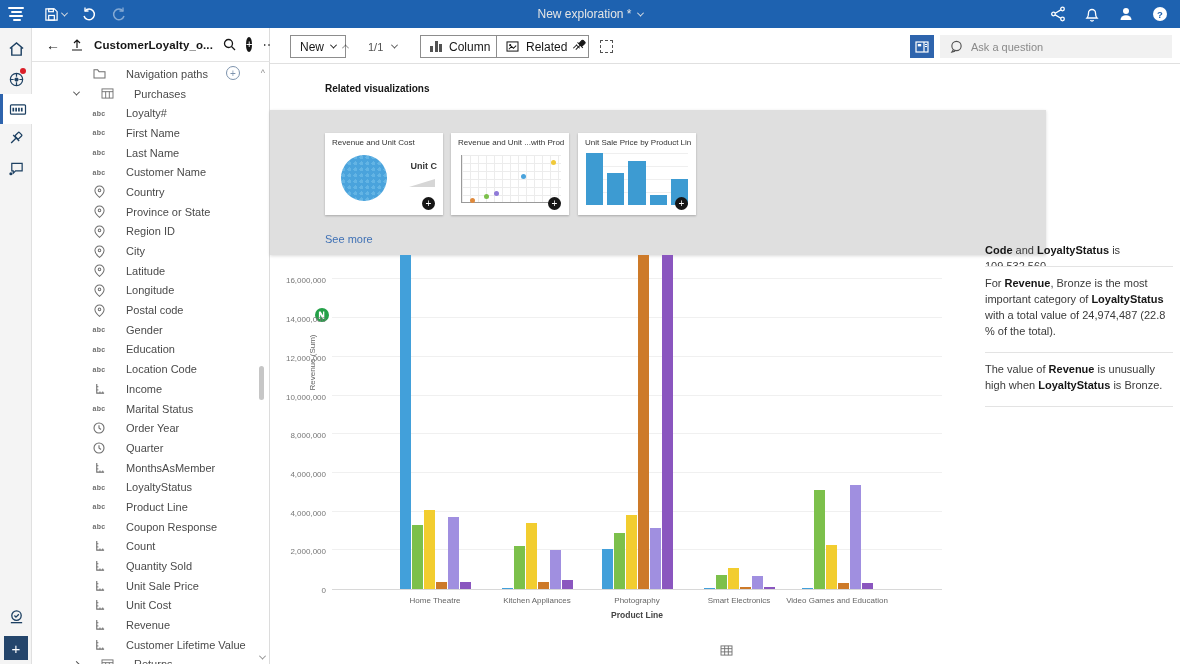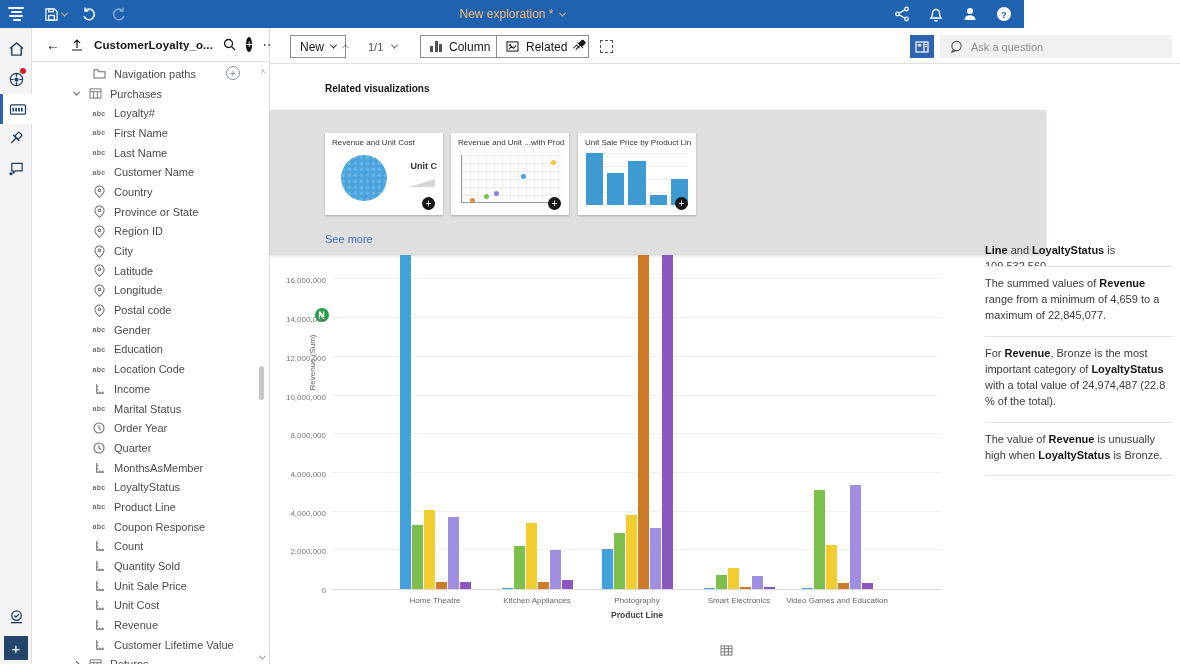--- a/index.html
+++ b/index.html
@@ -1,21 +1,21 @@
 <!DOCTYPE html>
 <html><head>
 <meta charset="utf-8">
 <style>
   * { margin:0; padding:0; box-sizing:border-box; }
   html,body { width:1180px; height:664px; font-family:"Liberation Sans", sans-serif; background:#fff; overflow:hidden; }
   .abs { position:absolute; }
   #stage { position:relative; width:1180px; height:664px; background:#fff; overflow:hidden; }
 
   
-  #topbar { left:0; top:0; width:1024px; height:28px; background:#1e62b0; display:flex; align-items:center; color:#fdba74; }
+  #topbar { left:0; top:0; width:1180px; height:28px; background:#1e62b0; display:flex; align-items:center; color:#e5e5e5; }
   .tb-left { display:flex; align-items:center; gap:14px; padding-left:8px; }
   .logo { display:flex; flex-direction:column; gap:2px; margin-right:6px; }
   .logo i { display:block; height:2px; background:#fff; border-radius:1px; }
   .tb-ic { display:flex; align-items:center; gap:3px; cursor:pointer; }
   .tb-center { position:absolute; left:0; right:0; top:0; height:28px; display:flex; align-items:center; justify-content:center; gap:6px; font-size:12px; pointer-events:none; }
   .tb-center > * { pointer-events:auto; }
   .tb-right { position:absolute; right:6px; top:0; height:28px; display:flex; align-items:center; gap:18px; padding-right:6px; }
   .dim { opacity:.45; }
   .chv { display:inline-block; width:6px; height:6px; border-right:1.4px solid currentColor; border-bottom:1.4px solid currentColor; }
   .chv.down { transform:rotate(45deg) translate(-1px,-1px); }
@@ -31,21 +31,21 @@
   #rail-bottom { position:absolute; left:0; bottom:0; width:32px; }
   .plus-tile { width:24px; height:24px; margin:4px; background:#24456b; color:#fff; display:flex; align-items:center; justify-content:center; font-size:15px; cursor:pointer; }
 
   
   #panel { left:32px; top:28px; width:238px; height:636px; background:#fff; border-right:1px solid #dcdcdc; }
   #panel-head { position:absolute; left:0; top:0; width:238px; height:34px; display:flex; align-items:center; gap:10px; padding:0 8px 0 14px; border-bottom:1px solid #e3e3e3; color:#161616; }
   #src-name { font-size:11.5px; font-weight:bold; letter-spacing:.1px; flex:0 1 auto; white-space:nowrap; }
   .blk-plus { width:15px; height:15px; border-radius:50%; background:#161616; color:#fff; display:flex; align-items:center; justify-content:center; font-size:11px; line-height:1; cursor:pointer; }
   .ellipsis { font-size:13px; letter-spacing:1px; cursor:pointer; }
   #tree { position:absolute; left:0; top:36px; width:230px; bottom:0; overflow:hidden; }
-  .trow { display:flex; align-items:center; height:19.7px; font-size:11px; color:#4a4a4a; cursor:pointer; white-space:nowrap; }
+  .trow { display:flex; align-items:center; height:19.7px; font-size:11px; color:#4a4a4a; cursor:pointer; white-space:nowrap;gap:12px; }
   .trow .ico { display:flex; align-items:center; justify-content:center; width:14px; margin-right:8px; color:#6f6f6f; }
   .indent1 { padding-left:60px; }
   .indent0 { padding-left:42px; }
   .navrow { padding-left:60px; position:relative; }
   .abc { font-size:7px; color:#6f6f6f; letter-spacing:.3px; font-weight:bold; }
   .addcirc { position:absolute; right:22px; top:2px; width:14px; height:14px; border:1px solid #7d93ad; color:#7d93ad; border-radius:50%; font-size:10px; display:flex; align-items:center; justify-content:center; cursor:pointer; }
   #tree-scroll-up { position:absolute; right:4px; top:40px; color:#8d8d8d; font-size:9px; cursor:pointer; }
   #tree-thumb { position:absolute; right:5px; top:338px; width:5px; height:34px; background:#c6c6c6; border-radius:3px; cursor:pointer; }
   #tree-scroll-dn { position:absolute; right:4px; bottom:4px; color:#8d8d8d; cursor:pointer; }
 
@@ -673,19 +673,18 @@
     </div>
   <div id="xtitle" class="abs">Product Line</div>
   <span id="table-toggle" class="abs">
     <svg width="13" height="11" viewBox="0 0 14 12" fill="none" stroke="#6f6f6f" stroke-width="1">
         <rect x="1" y="1" width="12" height="10"></rect>
         <path d="M1 4 H13 M1 7.5 H13 M5 1 V11 M9 1 V11"></path>
       </svg>
   </span>
 
   <div id="insights" class="abs">
-      <div class="insight first"><b>Line</b><span> and </span><b>LoyaltyStatus</b><span> is 109,532,560.</span></div>
-      <div class="insight"><span>The summed values of </span><b>Revenue</b><span> range from a minimum of 4,659 to a maximum of 22,845,077.</span></div>
+      <div class="insight first"><b>Code</b><span> and </span><b>LoyaltyStatus</b><span> is 109,532,560.</span></div>
       <div class="insight"><span>For </span><b>Revenue</b><span>, Bronze is the most important category of </span><b>LoyaltyStatus</b><span> with a total value of 24,974,487 (22.8 % of the total).</span></div>
       <div class="insight"><span>The value of </span><b>Revenue</b><span> is unusually high when </span><b>LoyaltyStatus</b><span> is Bronze.</span></div>
     </div>
 
 </div>
 
 </body></html>

